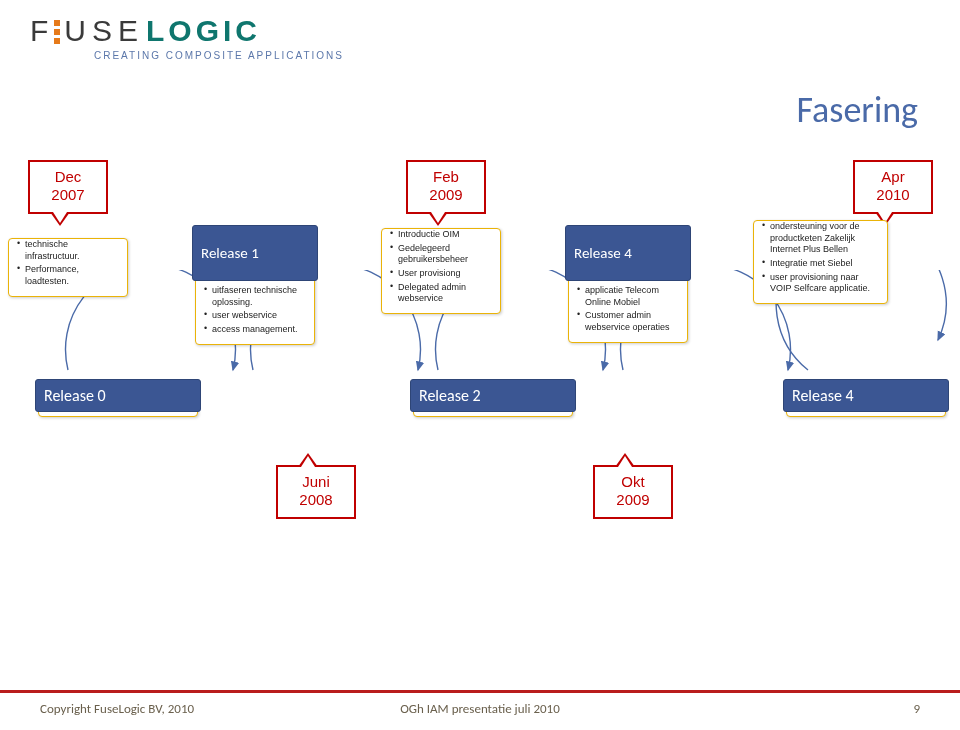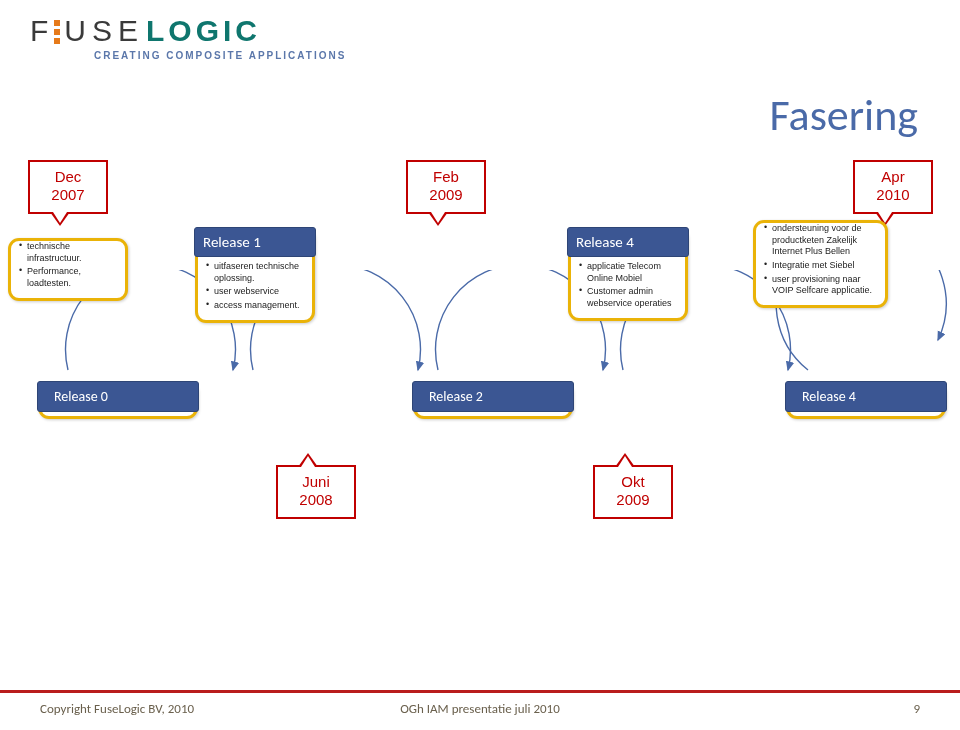--- a/index.html
+++ b/index.html
@@ -6,41 +6,41 @@
   html, body { width: 960px; height: 730px; font-family: "Segoe UI", Arial, sans-serif; background: #fff; color: #000; overflow: hidden; }
   .page { position: relative; width: 960px; height: 730px; }
 
   
   .logo { position: absolute; left: 30px; top: 14px; }
   .logo-fuse { display: inline-flex; align-items: flex-start; font-size: 30px; letter-spacing: 6px; font-weight: 500; color: #3a3a3a; font-family: Arial, sans-serif; }
   .logo-f { font-weight: 400; }
   .logo-dots { display: inline-flex; flex-direction: column; gap: 3px; margin: 6px 4px 0 0; }
   .logo-dot { width: 6px; height: 6px; background: #e67a1a; }
   .logo-logic { font-size: 30px; font-weight: 700; letter-spacing: 4px; color: #0f766e; margin-left: 2px; }
-  .logo-tagline { font-size: 10px; letter-spacing: 2px; color: #5b77aa; margin: 2px 0 0 64px; font-weight: 700; }
+  .logo-tagline { font-size: 10px; letter-spacing: 2px; color: #5b77aa; margin: 2px 0 0 64px; font-weight: 400; }
 
-  .title { position: absolute; right: 42px; top: 88px; font-size: 44px; color: #4a6aa8; font-family: Calibri, Arial, sans-serif; }
+  .title { position: absolute; right: 42px; top: 88px; font-size: 36px; color: #4a6aa8; font-family: Calibri, Arial, sans-serif; }
 
   
   .diagram { position: absolute; left: 8px; top: 170px; width: 944px; height: 430px; }
 
   
   .callout { position: absolute; width: 80px; border: 2px solid #c00000; background: #fff; padding: 6px 6px 8px 6px; text-align: center; font-size: 15px; line-height: 1.2; color: #000; }
   .callout.red-text { color: #c00000; }
   .callout .tail { position: absolute; width: 0; height: 0; }
   .callout.top .tail { bottom: -14px; left: 20px; border-left: 10px solid transparent; border-right: 10px solid transparent; border-top: 14px solid #c00000; }
   .callout.top .tail::after { content: ""; position: absolute; top: -14px; left: -7px; border-left: 7px solid transparent; border-right: 7px solid transparent; border-top: 11px solid #fff; }
   .callout.bottom .tail { top: -14px; left: 20px; border-left: 10px solid transparent; border-right: 10px solid transparent; border-bottom: 14px solid #c00000; }
   .callout.bottom .tail::after { content: ""; position: absolute; bottom: -14px; left: -7px; border-left: 7px solid transparent; border-right: 7px solid transparent; border-bottom: 11px solid #fff; }
 
   
-  .stage { position: absolute; width: 160px; background: #fff; border: 3px solid #eab308; border-radius: 11px; box-shadow: 1px 1px 3px rgba(0,0,0,0.2); }
+  .stage { position: absolute; width: 160px; background: #fff; border: 1px solid #eab308; border-radius: 4px; box-shadow: 1px 1px 3px rgba(0,0,0,0.2); }
   .stage.small { width: 120px; }
-  .stage h3 { background: #3b5693; border: 1px solid #2e4576; color: #fff; margin: -4px -4px 4px -4px; padding: 6px 16px; font-size: 14px; font-weight: 400; border-radius: 3px; text-align: left; font-family: Calibri, Arial, sans-serif; }
-  .stage.small h3 { font-size: 15px; padding: 5px 8px; }
+  .stage h3 { background: #3b5693; border: 1px solid #2e4576; color: #fff; margin: -4px -4px 4px -4px; padding: 6px 8px; font-size: 16px; font-weight: 400; border-radius: 3px; text-align: left; font-family: Calibri, Arial, sans-serif; }
+  .stage.small h3 { font-size: 15px; padding: 18px 8px; }
   .stage .body { padding: 0 4px 6px 4px; }
   .stage ul { list-style: none; padding: 0 4px 0 4px; }
   .stage li { font-size: 10px; line-height: 1.3; color: #222; padding-left: 8px; position: relative; margin-bottom: 2px; }
   .stage li::before { content: "•"; position: absolute; left: 0; top: -1px; color: #222; }
   .stage.small li { font-size: 9px; }
 
   
   .arc-svg { position: absolute; top: 100px; left: 30px; width: 910px; height: 120px; pointer-events: none; }
 
   
@@ -117,20 +117,30 @@
       <h3>Release 1</h3>
       <div class="body">
           <ul>
         <li>uitfaseren technische oplossing.</li>
         <li>user webservice</li>
         <li>access management.</li>
       </ul>
         </div>
     </div>
 
+    <div class="stage small" style="left:373px; top:58px;">
+      <div class="body">
+          <ul>
+        <li>Introductie OIM</li>
+        <li>Gedelegeerd gebruikersbeheer</li>
+        <li>User provisiong</li>
+        <li>Delegated admin webservice</li>
+      </ul>
+        </div>
+    </div>
 
     <div class="stage small" style="left:560px; top:58px;">
       <h3>Release 4</h3>
       <div class="body">
           <ul>
         <li>applicatie Telecom Online Mobiel</li>
         <li>Customer admin webservice operaties</li>
       </ul>
         </div>
     </div>

